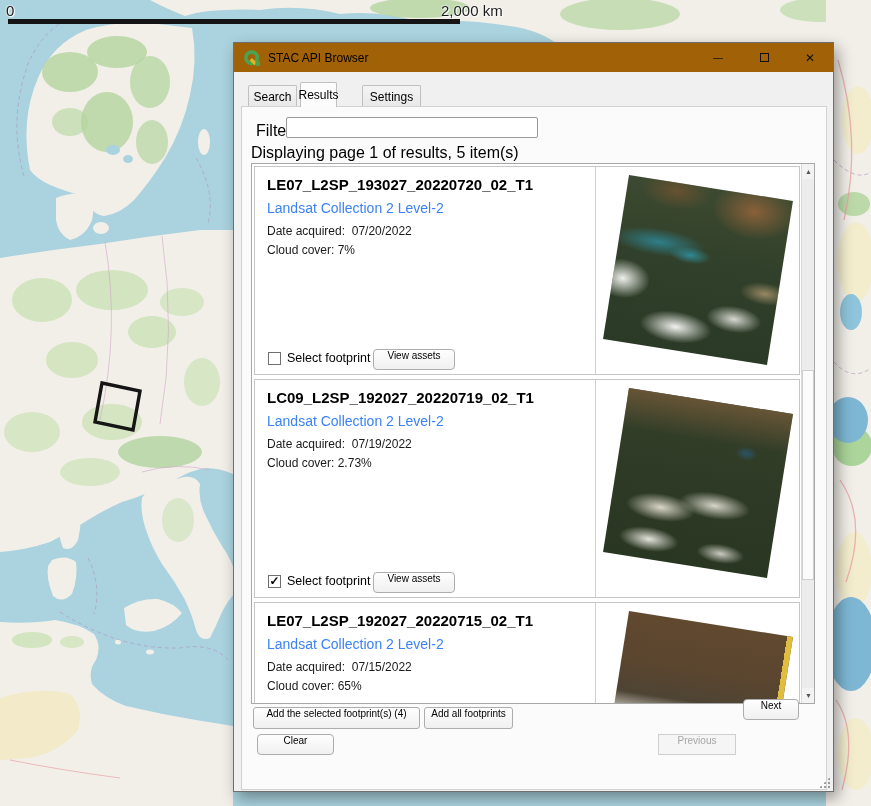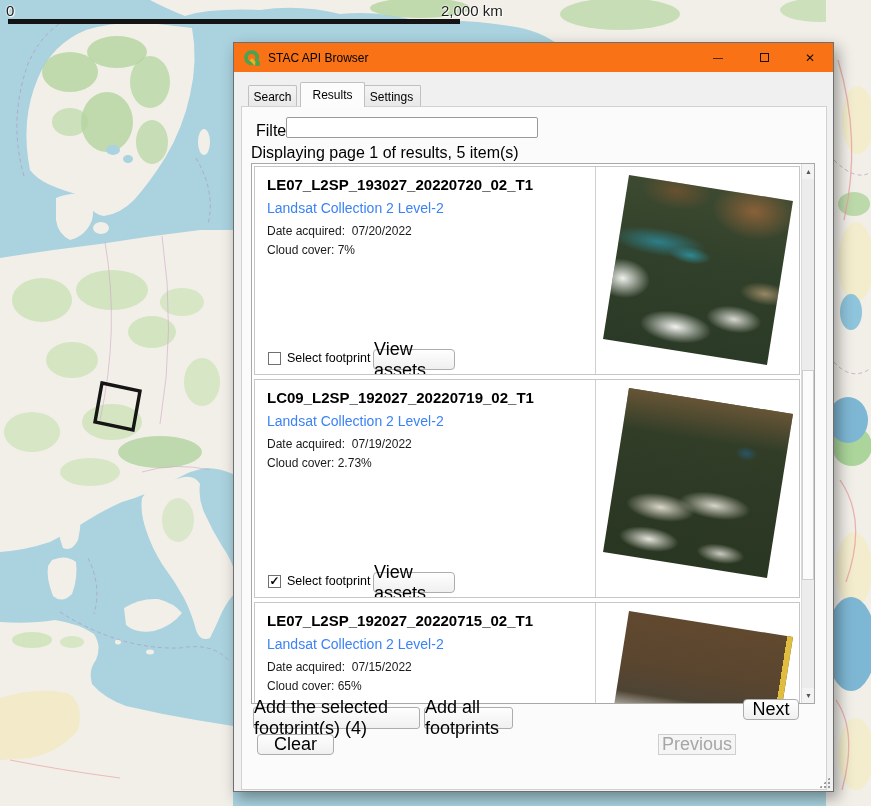--- a/index.html
+++ b/index.html
@@ -9,21 +9,21 @@
   
   .map{position:absolute;inset:0;}
   .map svg{display:block;}
   .scalebar-label{position:absolute;font-size:15px;color:#1c1c1c;
      text-shadow:0 0 2px #fff,0 0 2px #fff,1px 1px 1px #fff;z-index:3;}
   .scalebar-bar{position:absolute;left:8px;top:19px;width:452px;height:5px;background:#141414;z-index:3;}
   
   .dialog{position:absolute;left:233px;top:42px;width:601px;height:750px;
      background:#f0f0f0;border:1px solid #6e6e6e;
      box-shadow:4px 6px 14px rgba(0,0,0,.38);z-index:10;}
-  .titlebar{position:absolute;left:0;top:0;width:100%;height:29px;background:#f97316;
+  .titlebar{position:absolute;left:0;top:0;width:100%;height:29px;background:#a16207;
      display:flex;align-items:center;}
   .qgis-icon{width:18px;height:18px;margin-left:9px;}
   .title-text{font-size:12px;color:#000;margin-left:7px;}
   .win-btns{position:absolute;right:0;top:0;height:29px;display:flex;}
   .win-btn{width:46px;height:29px;display:flex;align-items:center;justify-content:center;
      font-size:12px;color:#111;cursor:default;}
   .max-glyph{width:9px;height:9px;border:1px solid #111;display:inline-block;}
   
   .tab{position:absolute;font-size:12px;color:#000;display:flex;align-items:center;justify-content:center;
      background:linear-gradient(#f4f4f4,#e8e8e8);border:1px solid #c0c0c0;border-bottom:none;
@@ -41,21 +41,21 @@
   .card .title{position:absolute;left:12px;top:9px;font-size:15px;font-weight:bold;color:#000;}
   .card .coll{position:absolute;left:12px;top:33px;font-size:14px;color:#3b82f6;}
   .card .meta1{position:absolute;left:12px;top:57px;font-size:12px;color:#1a1a1a;white-space:pre;}
   .card .meta2{position:absolute;left:12px;top:76px;font-size:12px;color:#1a1a1a;white-space:pre;}
   .card-footer{position:absolute;left:0;bottom:5px;height:22px;display:flex;align-items:center;}
   .checkbox{width:13px;height:13px;margin-left:13px;border:1px solid #707070;background:#fff;
      display:flex;align-items:center;justify-content:center;font-size:12px;font-weight:bold;color:#000;
      line-height:11px;}
   .chk-label{font-size:12.5px;margin-left:6px;color:#000;}
   .btn{border:1px solid #adadad;border-radius:3px;background:linear-gradient(#fefefe,#f0f0f0);
-     font-size:18px;color:#000;display:flex;align-items:center;justify-content:center;cursor:default;}
+     font-size:10px;color:#000;display:flex;justify-content:center;cursor:default;}
   .view-assets{position:absolute;left:118px;bottom:4px;width:82px;height:21px;border-radius:4px;}
   .thumb-box{position:absolute;right:0;top:0;width:204px;height:100%;
      background:#fff;border-left:1px solid #cfcfcf;overflow:hidden;}
   .thumb{position:absolute;left:19px;top:20px;width:166px;height:166px;transform:rotate(9deg);}
   
   .t1{background:
     radial-gradient(60px 40px at 78% 10%, rgba(146,99,58,.9), rgba(146,99,58,0) 70%),
     radial-gradient(50px 26px at 30% 5%, rgba(118,84,48,.75), rgba(118,84,48,0) 70%),
     radial-gradient(70px 20px at 24% 37%, #2e7e89, rgba(46,126,137,0) 68%),
     radial-gradient(30px 12px at 44% 42%, #2f8a95, rgba(47,138,149,0) 70%),
@@ -197,21 +197,21 @@
         </div>
         <div class="win-btn">
           <span>✕</span>
         </div>
       </div>
     </div>
 
     <div class="tab" style="left:14px;top:42px;width:49px;height:22px;">
       <span>Search</span>
     </div>
-    <div class="tab active" style="left:66px;top:39px;width:65px;height:25px;text-align:right;">
+    <div class="tab active" style="left:66px;top:39px;width:37px;height:25px;text-align:right;">
       <span>Results</span>
     </div>
     <div class="tab" style="left:128px;top:42px;width:59px;height:22px;">
       <span>Settings</span>
     </div>
 
     <div class="tab-page"></div>
 
     <div class="lbl" style="left:22px;top:79px;">Filter</div>
     <input class="filter-input" type="text" value="" style="">

